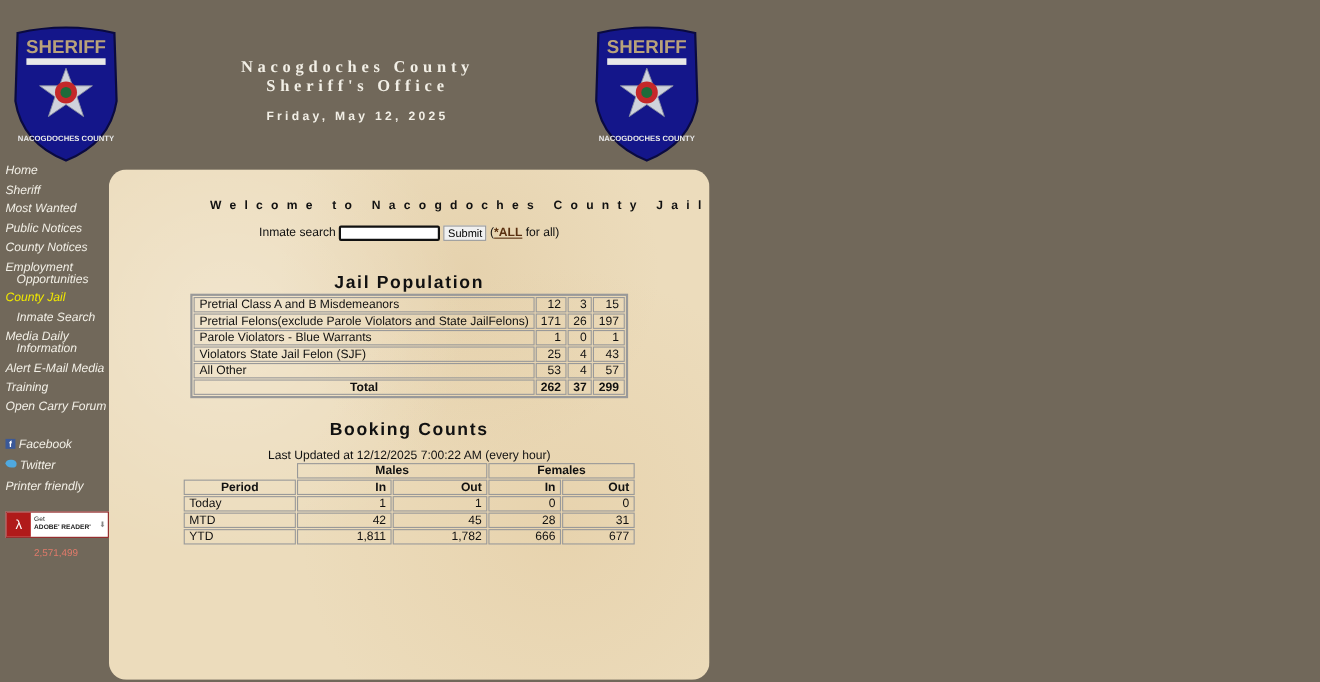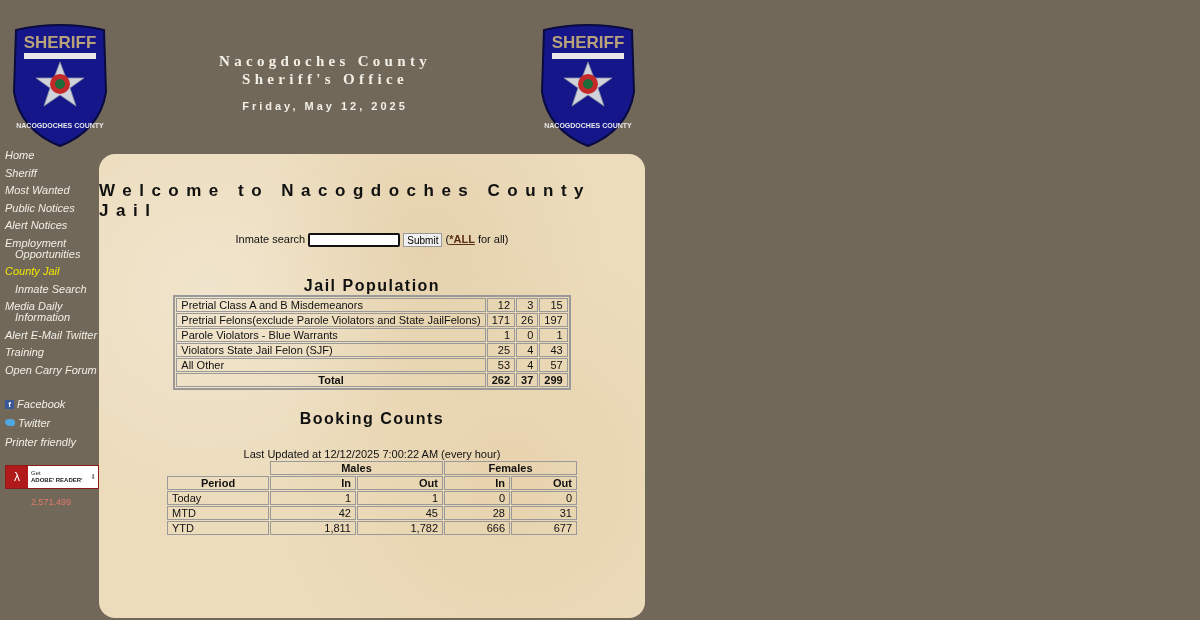--- a/index.html
+++ b/index.html
@@ -47,21 +47,21 @@
   .panel {
     position: absolute; left: 99px; top: 154px; width: 546px; height: 464px;
     border-radius: 16px; overflow: hidden;
     background:
       radial-gradient(circle at 20% 30%, rgba(255,255,255,0.25), transparent 40%),
       radial-gradient(circle at 75% 70%, rgba(220,190,140,0.3), transparent 45%),
       radial-gradient(circle at 60% 20%, rgba(210,180,130,0.25), transparent 35%),
       #ecdcbc;
   }
   .welcome {
-    text-align: left; font-weight: bold; font-size: 17px;
+    text-align: right; font-weight: bold; font-size: 11px;
     letter-spacing: 7.5px; margin-top: 27px; color: #111;
   }
   .search-row { text-align: center; font-size: 11px; margin-top: 12px; color: #111; }
   .search-row input {
     width: 86px; height: 10px; border: 2px solid #111; border-radius: 2px;
     vertical-align: middle; padding: 0 1px; font-size: 10px;
   }
   .search-row button {
     font-size: 10px; padding: 1px 3px; border: 1px solid #999;
     background: #f0f0f0; vertical-align: middle; height: 14px;
@@ -73,21 +73,21 @@
     border-collapse: separate; border-spacing: 1px; border: 2px solid #999;
     font-size: 11px; margin: 0 auto; color: #111;
   }
   table.grid td, table.grid th { border: 1px solid #999; padding: 0 4px; height: 12px; line-height: 12px; }
   table.grid td.num { text-align: right; }
   table.grid th { font-weight: bold; }
   .pop-title { margin-top: 30px; }
   .pop-updated { margin-top: 8px; }
   .pop-table { margin-top: 9px; }
   .book-title { margin-top: 20px; }
-  .book-updated { margin-top: 20px; }
+  .book-updated { margin-top: 8px; }
   .book-table { margin-top: 9px; }
   table.book th.blank { border: none; }
 </style>
 </head>
 <body>
 
 <svg class="badge badge-left" viewBox="0 0 100 126">
   <path d="M6 8 Q50 -2 94 8 L96 70 Q90 108 50 124 Q10 108 4 70 Z" fill="#14168a" stroke="#0a0a40" stroke-width="2"></path>
   <text x="50" y="26" text-anchor="middle" font-family="Liberation Sans, sans-serif" font-weight="bold" font-size="17" fill="#b9a27a">SHERIFF</text>
   <rect x="14" y="31" width="72" height="6" fill="#e8e8e8"></rect>
@@ -112,32 +112,32 @@
   <circle cx="50" cy="62" r="5" fill="#1e6b3a"></circle>
   <text x="50" y="106" text-anchor="middle" font-family="Liberation Sans, sans-serif" font-weight="bold" font-size="7" fill="#e8e8e8">NACOGDOCHES COUNTY</text>
 </svg>
 
 <div class="sidebar">
   <div class="nav">
     <a href="#">Home</a>
     <a href="#">Sheriff</a>
     <a href="#">Most Wanted</a>
     <a href="#">Public Notices</a>
-    <a href="#">Alert Notices</a>
+    <a href="#">County Notices</a>
     <a href="#">
       <span>Employment</span>
       <span class="indent">Opportunities</span>
     </a>
     <a href="#" class="active">County Jail</a>
     <a href="#" class="sub">Inmate Search</a>
     <a href="#">
       <span>Media Daily</span>
       <span class="indent">Information</span>
     </a>
-    <a href="#">Alert E-Mail Twitter</a>
+    <a href="#">Alert E-Mail Media</a>
     <a href="#">Training</a>
     <a href="#">Open Carry Forum</a>
   </div>
   <div class="social">
     <a href="#"><span class="fb-icon">f</span> <span>Facebook</span></a>
     <a href="#"><span class="tw-icon"></span> <span>Twitter</span></a>
     <a href="#">Printer friendly</a>
   </div>
   <div class="adobe">
     <div class="red">λ</div>

